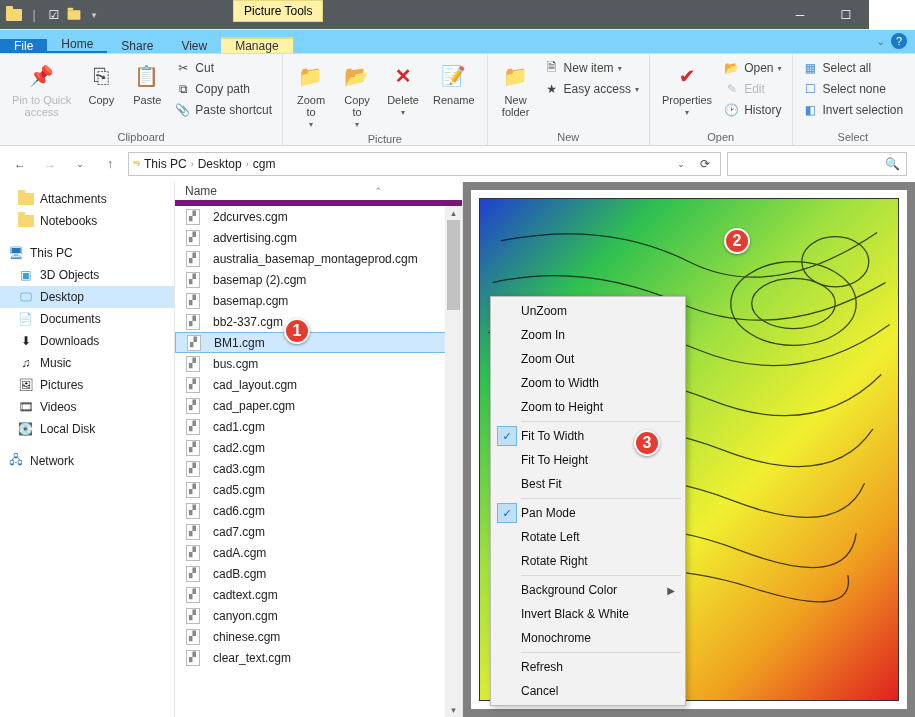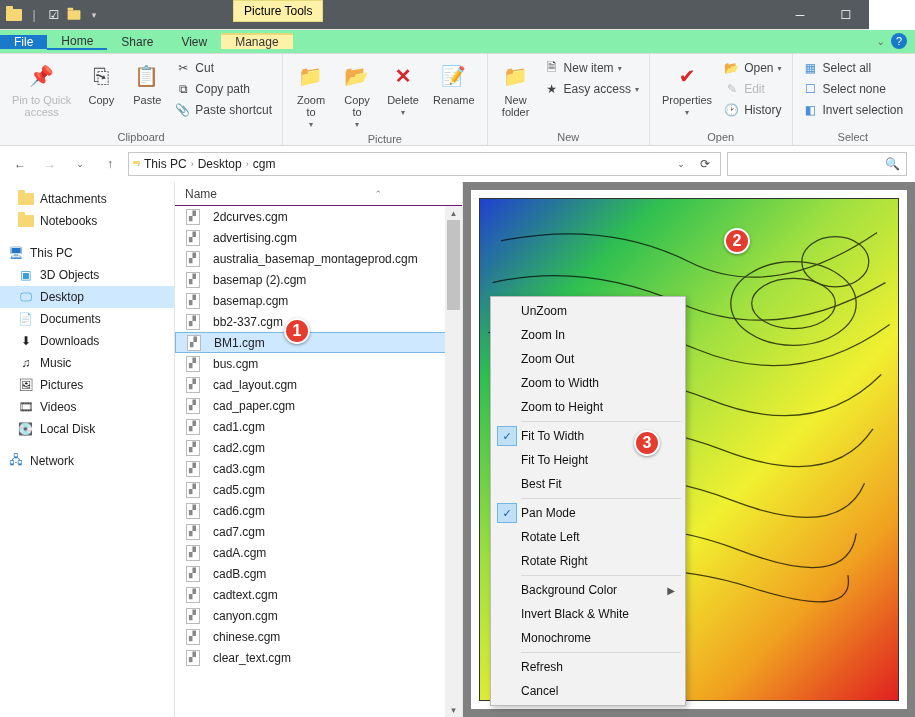--- a/index.html
+++ b/index.html
@@ -10,21 +10,21 @@
 .titlebar-icons { display: flex; gap: 4px; padding: 0 6px; align-items: center; }
 .titlebar-icons .ti { width: 16px; height: 16px; display: flex; align-items: center; justify-content: center; }
 .pt-wrap { background: #fff2a8; margin-left: auto; position: absolute; left: 233px; top: 0; height: 22px; display: flex; align-items: center; padding: 0 10px; border: 1px solid #e6d97a; }
 .winctrls { margin-left: auto; display: flex; }
 .winctrls .wc { width: 46px; height: 30px; display: flex; align-items: center; justify-content: center; color: #222; }
 .winctrls .wc.close { background: #fff; }
 .titlebar-dark { background: #555a5f; color: #fff; }
 .titlebar-dark .wc { color: #fff; }
 
 
-.tabs { height: 24px; background: #86efac; display: flex; align-items: center; border-bottom: 1px solid #dadada; position: relative; }
+.tabs { height: 24px; background: #7dd3fc; display: flex; align-items: flex-end; border-bottom: 1px solid #dadada; position: relative; }
 .tab { padding: 0 14px; display: flex; align-items: center; font-size: 12px; color: #333; }
 .tab.file { background: #1979ca; color: #fff; }
 .tab.active { border-bottom: 2px solid #1979ca; }
 .tab.manage { background: #fff2a8; border-top: 2px solid #e6d97a; margin-top: -2px; }
 .help-icon { position: absolute; right: 8px; top: 3px; width: 16px; height: 16px; border-radius: 50%; background: #1979ca; color: #fff; display: flex; align-items: center; justify-content: center; font-size: 11px; }
 .expand-caret { position: absolute; right: 30px; top: 6px; color: #666; font-size: 10px; }
 
 
 .ribbon { height: 92px; background: #f5f6f7; display: flex; border-bottom: 1px solid #dadada; }
 .rgroup { border-right: 1px solid #e2e2e2; padding: 4px 8px 2px; display: flex; flex-direction: column; position: relative; }
@@ -51,21 +51,21 @@
 
 
 .main { display: flex; height: calc(717px - 30px - 24px - 92px - 36px); }
 .navpane { width: 175px; border-right: 1px solid #e5e5e5; overflow-y: auto; padding: 6px 0; }
 .navitem { display: flex; align-items: center; gap: 6px; padding: 3px 8px 3px 18px; color: #222; }
 .navitem.selected { background: #cde8ff; }
 .navitem .nicon { width: 16px; height: 16px; display: inline-flex; align-items: center; justify-content: center; }
 .navsep { height: 10px; }
 
 .filepane { width: 288px; border-right: 1px solid #e5e5e5; display: flex; flex-direction: column; position: relative; }
-.filehdr { height: 24px; display: flex; align-items: center; padding: 0 10px; border-bottom: 1px solid #701a75; color: #444; gap: 8px; }
+.filehdr { height: 24px; display: flex; align-items: center; padding: 0 10px; border-bottom: 6px solid #701a75; color: #444; gap: 8px; }
 .filehdr .sortcaret { margin-left: auto; margin-right: 70px; font-size: 9px; color: #888; }
 .filelist { overflow-y: auto; flex: 1; }
 .fitem { display: flex; align-items: center; gap: 12px; padding: 2px 10px; height: 21px; color: #222; }
 .fitem.selected { background: #cde8ff; border: 1px solid #7cb8e6; }
 .fitem .ficon { width: 16px; height: 16px; display: inline-flex; align-items: center; justify-content: center; }
 .scrollbar-v { position: absolute; right: 0; top: 24px; bottom: 0; width: 17px; background: #f0f0f0; }
 .scrollbar-v .thumb { position: absolute; left: 2px; right: 2px; top: 14px; height: 90px; background: #c2c2c2; }
 .scrollbar-v .arr { position: absolute; left: 0; right: 0; height: 14px; display: flex; align-items: center; justify-content: center; color: #666; font-size: 9px; }
 .scrollbar-v .arr.top { top: 0; } .scrollbar-v .arr.bot { bottom: 0; }
 

